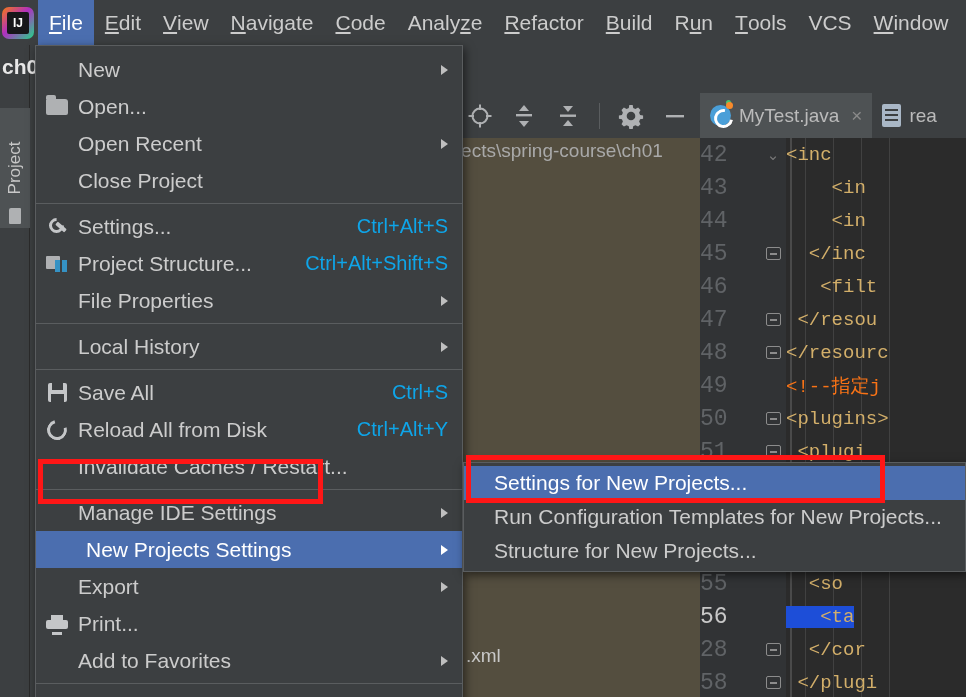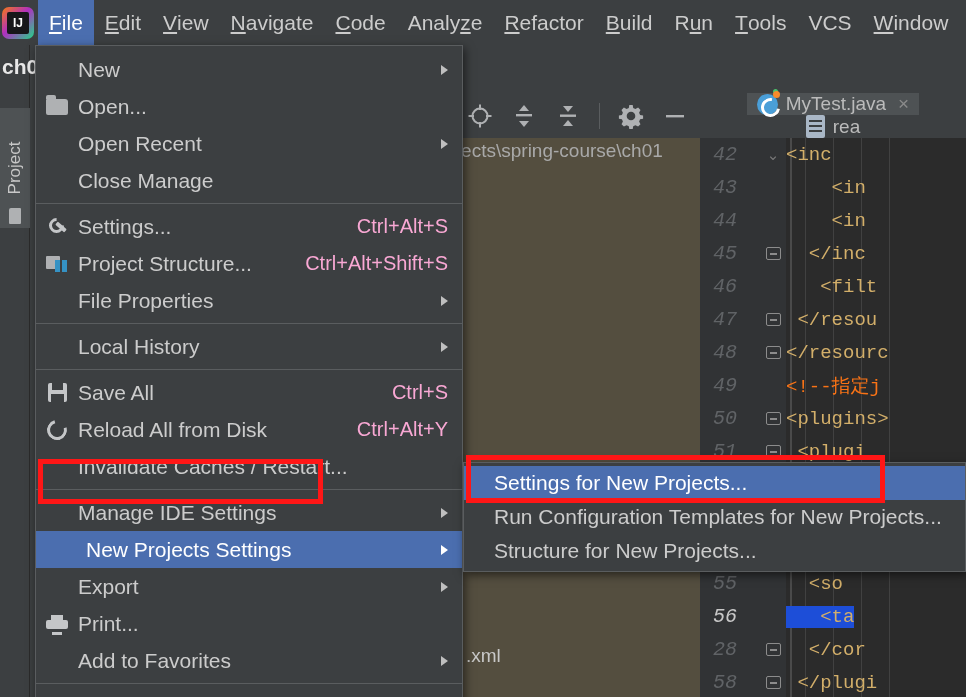--- a/index.html
+++ b/index.html
@@ -11,21 +11,21 @@
   }
   #root{ position:relative; width:966px; height:697px; overflow:hidden; }
 
   
   .editor-pane{
     position:absolute; left:700px; top:93px; width:266px; height:604px;
     background:#2B2B2B;
   }
   .tabbar{
     position:absolute; left:700px; top:93px; width:266px; height:45px;
-    background:#3C3F41; display:flex; align-items:center;flex-direction:column;
+    background:#3C3F41; display:flex; align-items:center;
   }
   .tab{
     height:45px; display:flex; align-items:center; gap:8px;
     padding:0 10px; font-size:19px; color:#BBBBBB; white-space:nowrap;
   }
   .tab.active{ background:#4E5254; }
   .tab .close{ color:#8A8A8A; font-size:19px; margin-left:4px;}
   .icon-java{
     width:21px;height:21px;border-radius:50%;
     background:#4a9fd8; position:relative; flex:none;
@@ -55,22 +55,22 @@
     position:absolute; left:700px; top:138px; width:86px; height:559px;
     background:#313335;
   }
   .code-rows{
     position:absolute; left:700px; top:138px; width:266px; height:559px;
   }
   .crow{
     position:relative; height:33px; display:flex; align-items:center;
   }
   .lnum{
-    width:60px; text-align:center; padding-right:10px;
-    color:#606366; font-size:20px; font-family:"Liberation Mono", monospace;font-style:italic;
+    width:60px; text-align:left; padding-right:10px;
+    color:#606366; font-size:23px; font-family:"Liberation Mono", monospace;
   }
   .crow.cur .lnum{ color:#C8C8C8; }
   .fold{
     width:26px; display:flex; align-items:center; justify-content:center;
     color:#787878; font-size:15px;
   }
   .foldbox{
     width:15px;height:13px;border:1.5px solid #8C8C8C;border-radius:2px;
     position:relative;
   }
@@ -176,21 +176,21 @@
     padding:5px 0 4px 0; z-index:40;
     box-shadow:2px 3px 9px rgba(0,0,0,.55);
   }
   .mi{
     position:relative; height:37px; display:flex; align-items:center;
     padding:0 14px 0 0; color:#CCCCCC; font-size:21px; white-space:nowrap;
   }
   .mi.sel{ background:#4B6EAF; color:#FFFFFF;gap:8px; }
   .mi .ico{ width:42px; display:flex; align-items:center; justify-content:center; flex:none;}
   .mi .lbl{ flex:1; }
-  .mi .acc{ color:#f9a8d4; font-size:20px; padding-left:22px; }
+  .mi .acc{ color:#0ea5e9; font-size:20px; padding-left:22px; }
   .mi .arrow{
     width:0;height:0; border-left:7px solid #BFBFBF;
     border-top:5px solid transparent; border-bottom:5px solid transparent;
     margin-left:14px;
   }
   .mi.sel .arrow{ border-left-color:#FFFFFF; }
   .msep{ height:1px; background:#5A5D5F; margin:4px 0; }
 
   
   .i-folder{
@@ -479,21 +479,21 @@
         </span>
         <span class="lbl">Open...</span>
       </div>
       <div class="mi">
         <span class="ico"></span>
         <span class="lbl">Open Recent</span>
         <span class="arrow"></span>
       </div>
       <div class="mi">
         <span class="ico"></span>
-        <span class="lbl">Close Manage</span>
+        <span class="lbl">Close Project</span>
       </div>
       <div class="msep"></div>
       <div class="mi">
         <span class="ico">
           <span class="i-wrench"></span>
         </span>
         <span class="lbl">Settings...</span>
         <span class="acc">Ctrl+Alt+S</span>
       </div>
       <div class="mi">

